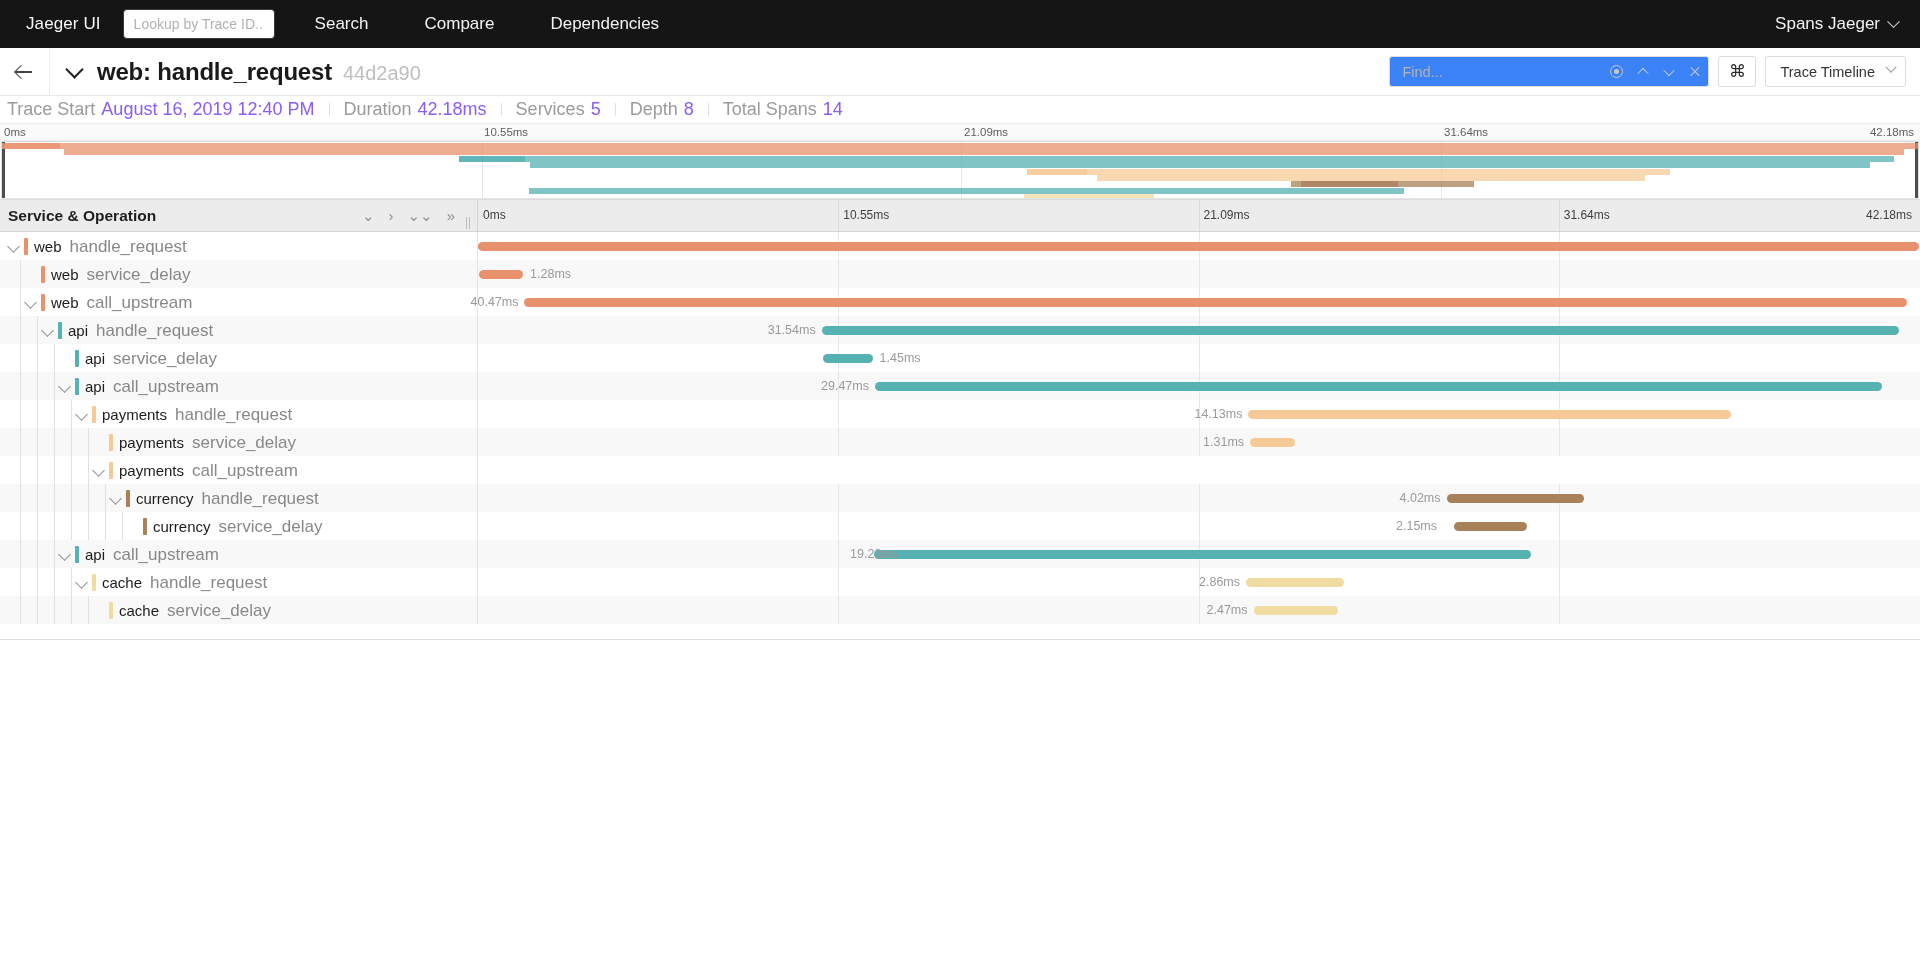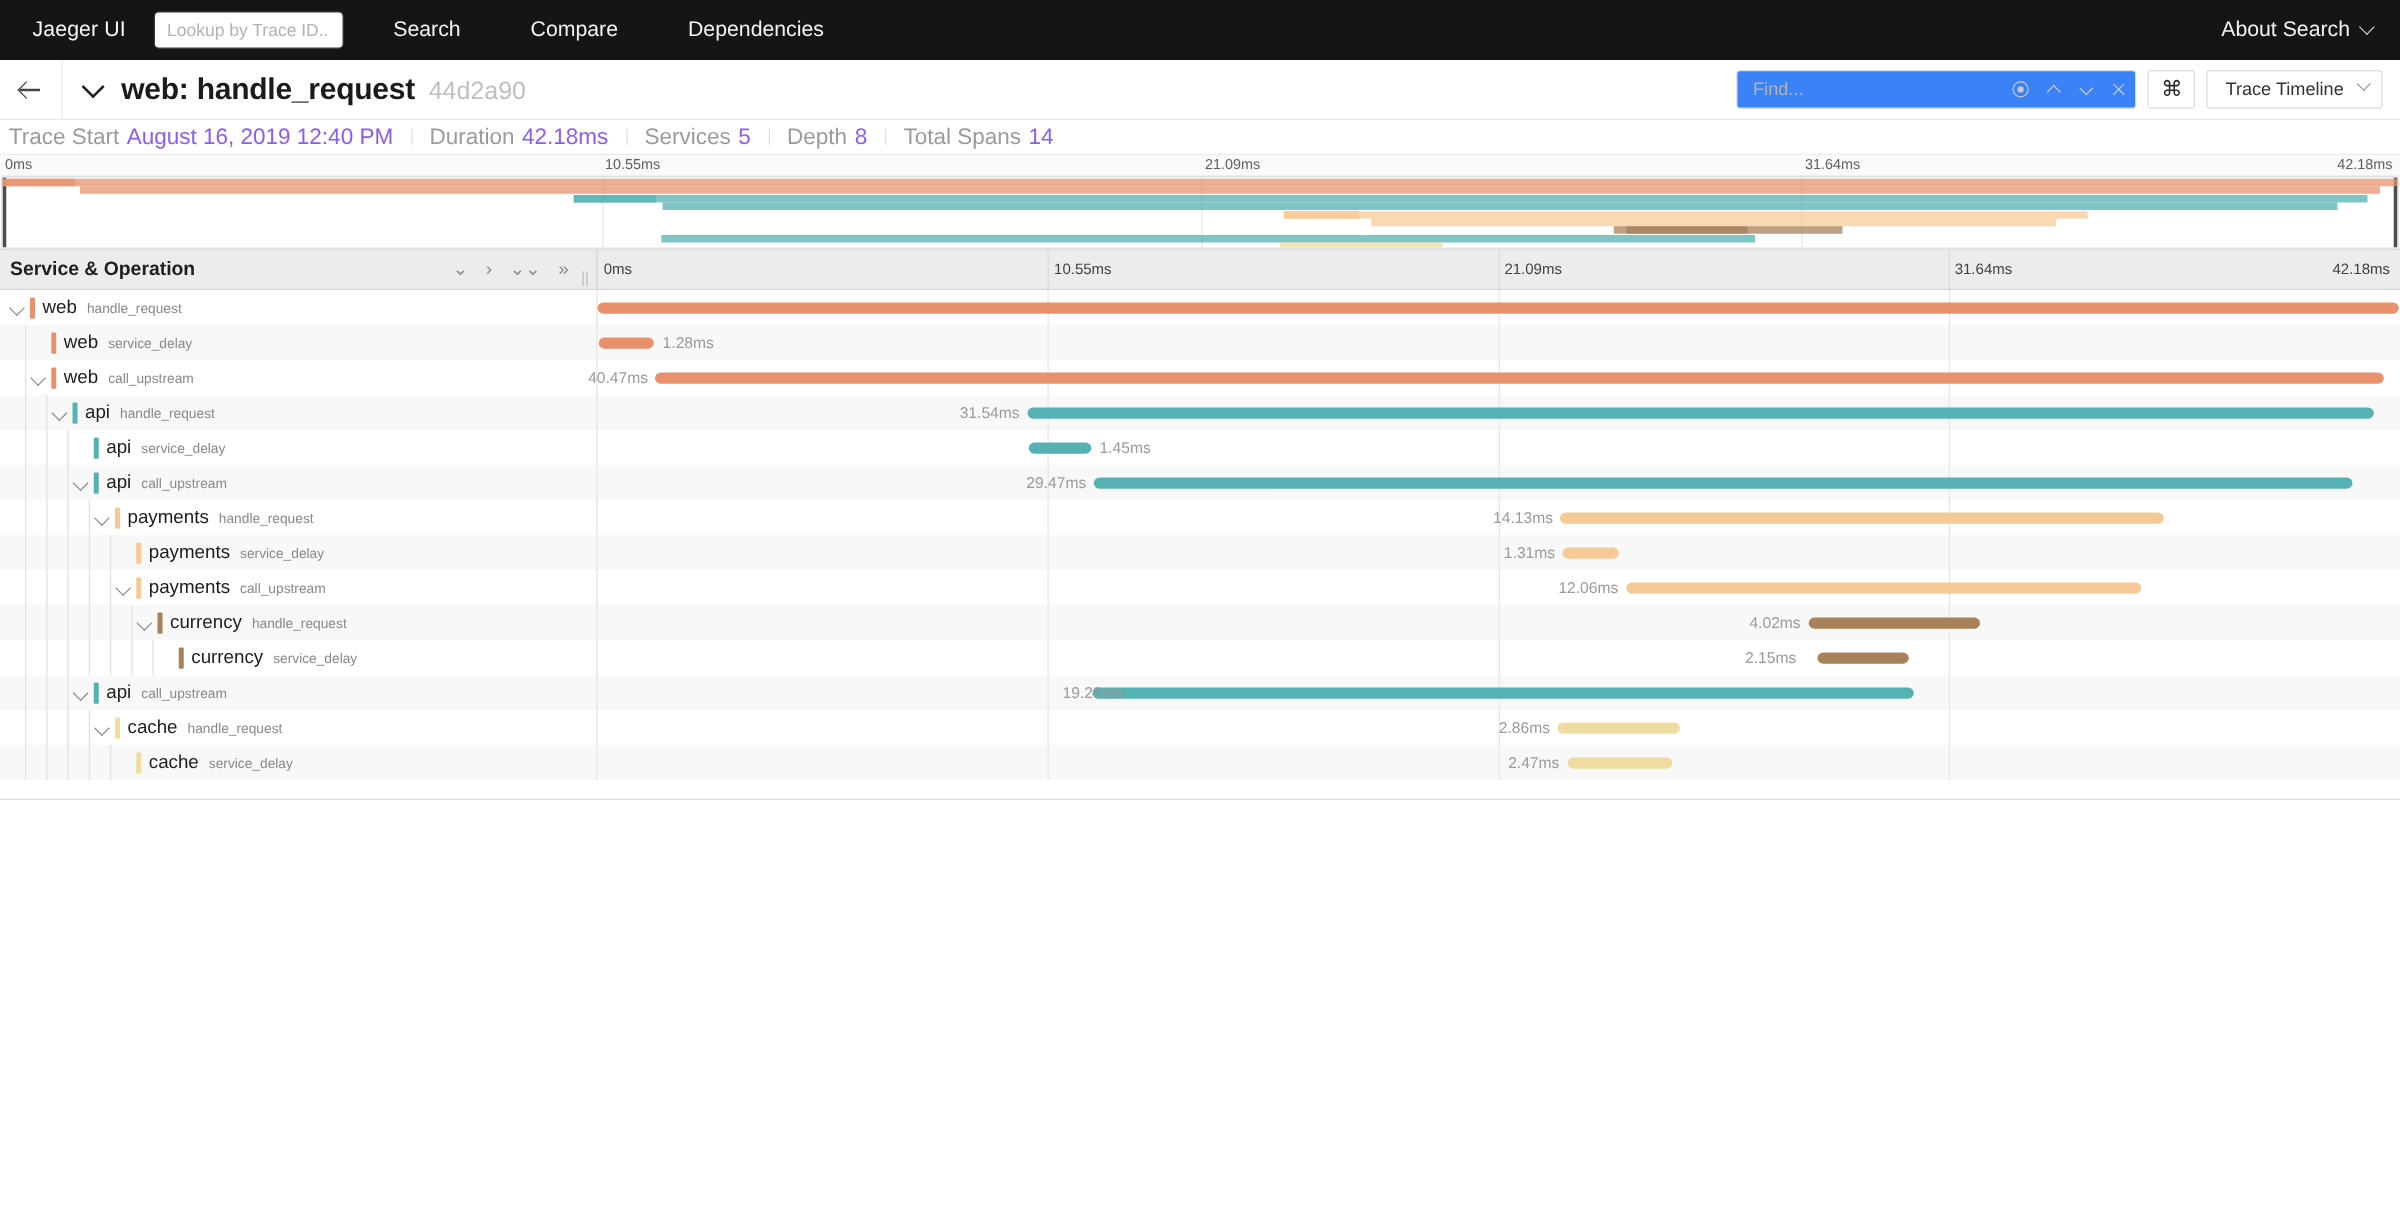--- a/index.html
+++ b/index.html
@@ -306,21 +306,21 @@
   .color-chip {
     position: absolute;
     width: 4px; height: 17px; border-radius: 1px;
   }
   .span-label {
     position: absolute;
     display: flex; align-items: baseline;
     white-space: nowrap;
   }
   .svc { font-size: 15px; color: #1c1c1c; }
-  .op  { font-size: 11px; color: #888; margin-left: 8px; }
+  .op  { font-size: 17px; color: #888; margin-left: 8px; }
 
   .row-right { flex: 1; position: relative; }
   .r-grid { position:absolute; top:0; bottom:0; width:1px; background:#e6e6e6; }
   .bar {
     position: absolute; top: 10px;
     height: 9px; border-radius: 5px;
   }
   .bar-label {
     position: absolute; top: 7px;
     font-size: 12.5px; color: #9a9a9a;
@@ -333,21 +333,21 @@
 
 <div class="topnav">
   <div class="brand">Jaeger UI</div>
   <input class="traceid-input" placeholder="Lookup by Trace ID..." style="">
   <div class="nav-links">
     <div class="nav-link">Search</div>
     <div class="nav-link">Compare</div>
     <div class="nav-link">Dependencies</div>
   </div>
   <div class="nav-right">
-    <span>About Search</span>
+    <span>Spans Jaeger</span>
     <span class="caret-down"></span>
   </div>
 </div>
 
 <div class="trace-header">
   <div class="back-btn">
     <span class="arrow-left"></span>
   </div>
   <div class="trace-title-wrap">
     <span class="title-chevron"></span>
@@ -625,27 +625,20 @@
         <div class="guide" style="left: 54px;"></div>
         <div class="guide" style="left: 71px;"></div>
         <div class="guide" style="left: 88px;"></div>
         <div class="expander" style="left: 93px; top: 9px;"></div>
         <div class="color-chip" style="left: 109px; top: 6px; background: rgb(245, 202, 151);"></div>
         <div class="span-label" style="left: 119px; top: 5px;">
           <span class="svc">payments</span>
           <span class="op">call_upstream</span>
         </div>
       </div>
-      <div class="row-right">
-        <div class="r-grid" style="left: 360.421px;"></div>
-        <div class="r-grid" style="left: 720.5px;"></div>
-        <div class="r-grid" style="left: 1080.92px;"></div>
-        <div class="bar" style="left: 822.648px; width: 412.007px; background: rgb(245, 202, 151);"></div>
-        <div class="bar-label left" style="right: 625.352px;">12.06ms</div>
-      </div>
     </div>
     <div class="row alt">
       <div class="row-left">
         <div class="guide" style="left: 20px;"></div>
         <div class="guide" style="left: 37px;"></div>
         <div class="guide" style="left: 54px;"></div>
         <div class="guide" style="left: 71px;"></div>
         <div class="guide" style="left: 88px;"></div>
         <div class="guide" style="left: 105px;"></div>
         <div class="expander" style="left: 110px; top: 9px;"></div>

